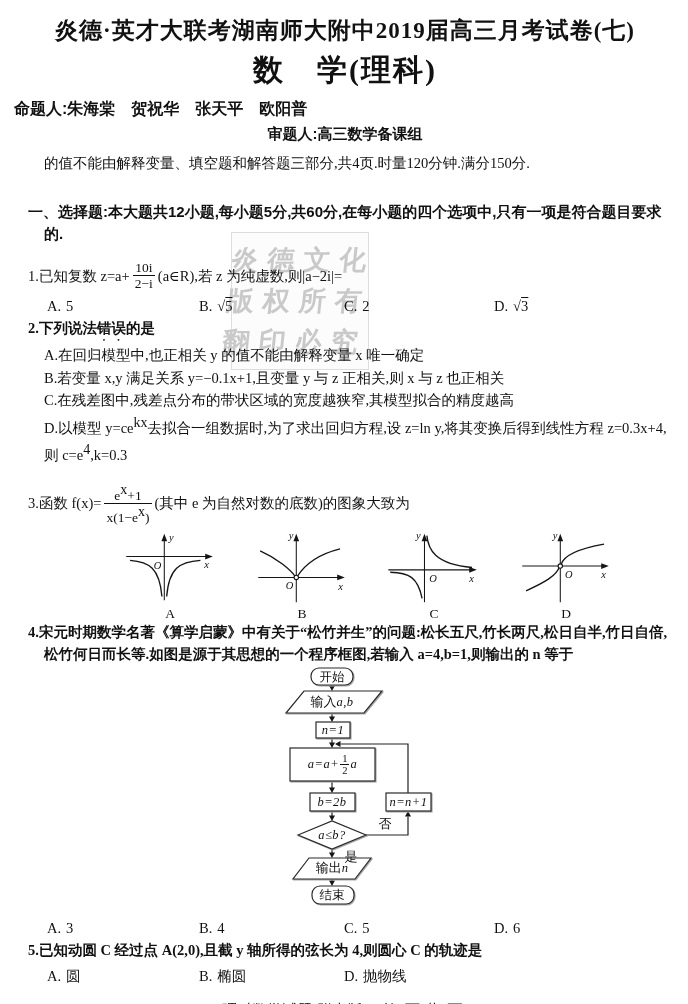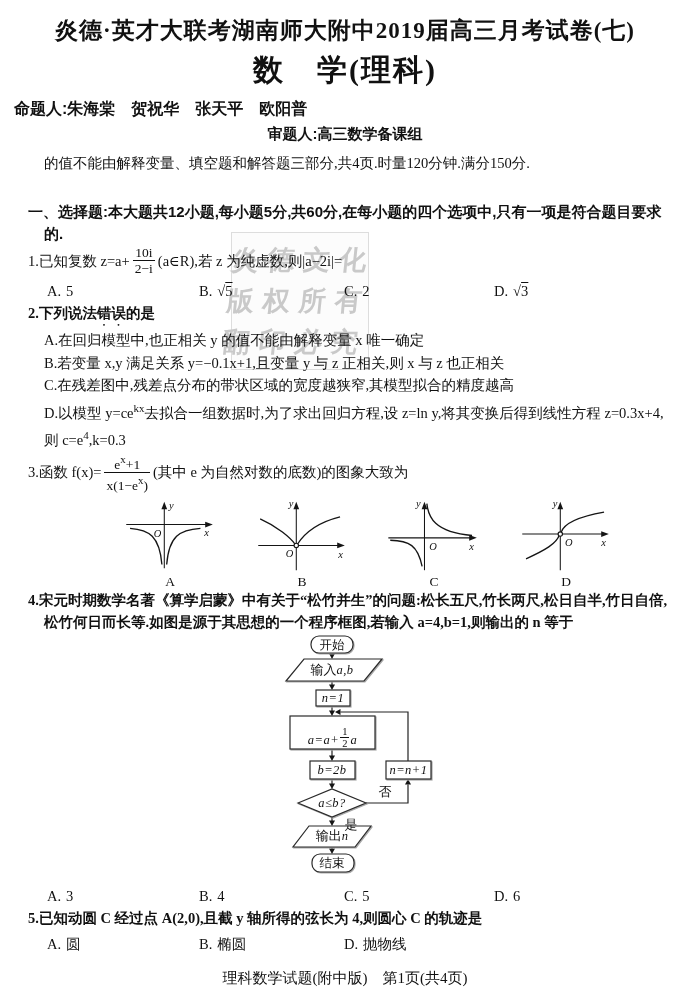--- a/index.html
+++ b/index.html
@@ -18,29 +18,29 @@
   .authors{text-align:left;font-size:16px;font-weight:700;line-height:24px;margin-top:7px;
            font-family:"Liberation Sans","DejaVu Sans",sans-serif;}
   .reviewers{text-align:center;font-size:15px;font-weight:700;line-height:22px;margin-top:2px;
            font-family:"Liberation Sans","DejaVu Sans",sans-serif;}
   .note{line-height:22px;margin-top:7px;text-indent:30px;}
   
   .sec{font-weight:700;line-height:21.5px;margin-top:27px;font-size:15px;
        font-family:"Liberation Sans","DejaVu Sans",sans-serif;padding-left:30px;text-indent:-16px;}
   .q{line-height:22px;padding-left:30px;text-indent:-16px;font-weight:bold;}
   .qline{line-height:22.5px;padding-left:30px;}
-  .stem-flex{margin-top:1px;display:flex;align-items:center;padding-left:14px;line-height:20px;}
+  .stem-flex{margin-top:16px;display:flex;align-items:center;padding-left:14px;line-height:20px;}
   .options{display:flex;padding-left:33px;line-height:22px;margin-top:4px;}
   .options .c1{width:152px;}.options .c2{width:145px;}.options .c3{width:150px;}
   .omark{margin-right:5px;}
   .rad{text-decoration:overline;}
   .frac{display:inline-block;vertical-align:middle;text-align:center;margin:0 3px;font-size:13.5px;}
   .frac .fn{display:block;border-bottom:1px solid #111;padding:0 2px;line-height:15px;}
   .frac .fd{display:block;padding:0 2px;line-height:15px;}
-  sup{font-size:11px;}
+  sup{font-size:14px;}
   .emph{-webkit-text-emphasis:filled dot;-webkit-text-emphasis-position:under right;
         text-emphasis:filled dot;text-emphasis-position:under right;}
   
   .graphs{display:flex;gap:28px;margin-left:104px;margin-top:4px;}
   .fig{width:104px;text-align:center;}
   .fig svg{display:block;}
   .figcap{font-size:13.5px;line-height:15px;}
   svg text{font-family:"Liberation Serif","DejaVu Serif",serif;font-size:11px;font-style:italic;fill:#111;}
   .curve{fill:none;stroke:#151515;stroke-width:1.4;}
   .axis{stroke:#151515;stroke-width:1.1;}
@@ -199,21 +199,21 @@
         <rect class="shape" x="276" y="81" width="85" height="33"></rect>
         <rect class="shape" x="296" y="126" width="45" height="18"></rect>
         <rect class="shape" x="372" y="126" width="45" height="18"></rect>
         <polygon class="shape" points="284,168 318,154 352,168 318,182"></polygon>
         <polygon class="shape" points="295,191 357,191 341,212 279,212"></polygon>
         <rect class="shape" x="298" y="219" width="42" height="18" rx="8"></rect>
       </svg>
       <div class="fl" style="left:288px;top:1.5px;width:60px;font-size:12.5px;">开始</div>
       <div class="fl" style="left:263px;top:26px;width:110px;line-height:18px;"><span>输入</span><span class="fm">a,b</span></div>
       <div class="fl fm" style="left:289px;top:55px;width:60px;line-height:16px;">n=1</div>
-      <div class="fl" style="left:276px;top:81px;width:85px;height:33px;display:flex;align-items:flex-end;justify-content:center;border-radius:16px;">
+      <div class="fl" style="left:276px;top:81px;width:85px;height:33px;display:flex;align-items:center;justify-content:center;border-radius:16px;">
         <span class="fm">a=a+</span>
         <span class="ffrac">
             <span class="fn">1</span>
             <span class="fd">2</span>
           </span>
         <span class="fm">a</span>
       </div>
       <div class="fl fm" style="left:288px;top:127px;width:60px;line-height:17px;">b=2b</div>
       <div class="fl fm" style="left:372px;top:127px;width:45px;line-height:17px;">n=n+1</div>
       <div class="fl fm" style="left:284px;top:154px;width:68px;line-height:28px;">a≤b?</div>

